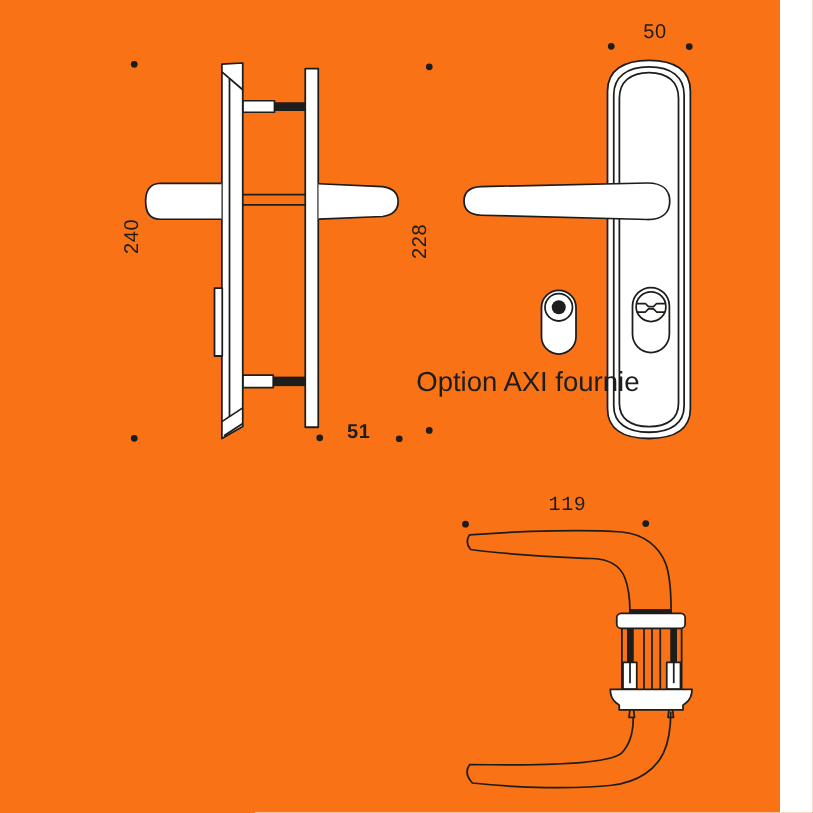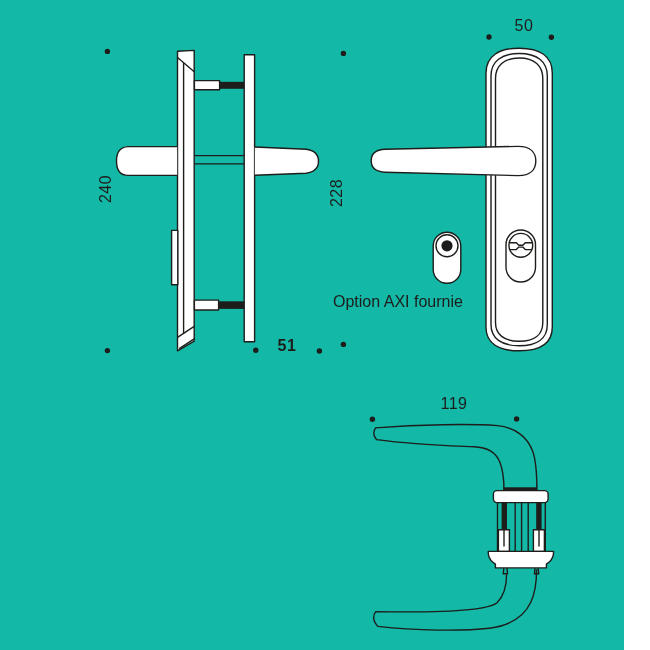--- a/index.html
+++ b/index.html
@@ -1,27 +1,27 @@
 <!DOCTYPE html>
 <html><head>
 <meta charset="utf-8">
 <style>
   html,body{margin:0;padding:0;background:#fff;}
   #stage{
-    position:relative;width:624px;height:650px;background:#14b8a6;
+    position:relative;width:624px;height:650px;background:#f97316;
     font-family:"Liberation Sans", sans-serif;color:#1d1d1b;overflow:hidden;
   }
   #drawing-svg{position:absolute;left:0;top:0;}
   .dim-label{
     position:absolute;font-size:16px;letter-spacing:0.5px;color:#1d1d1b;
     transform:translate(-50%,-50%);white-space:nowrap;
   }
   .dim-label.rot{transform:translate(-50%,-50%) rotate(-90deg);}
   .note-label{
-    position:absolute;font-size:16px;color:#1d1d1b;white-space:nowrap;
+    position:absolute;font-size:22px;color:#1d1d1b;white-space:nowrap;
   }
   svg *{vector-effect:none;}
   .ln{fill:none;stroke:#1d1d1b;stroke-width:1.4;stroke-linejoin:round;}
   .ln-w{fill:#ffffff;stroke:#1d1d1b;stroke-width:1.4;stroke-linejoin:round;}
   .blk{fill:#1d1d1b;stroke:none;}
 </style>
 </head>
 <body>
 
 <div id="stage">
@@ -146,16 +146,16 @@
   </svg>
 
   <div class="dim-label" style="left:524px;top:26px;">50</div>
 
   <div class="dim-label rot" style="left:106px;top:189px;">240</div>
 
   <div class="dim-label rot" style="left:336.5px;top:193px;">228</div>
 
   <div class="dim-label" style="left:287px;top:345.5px;font-weight:bold;">51</div>
 
-  <div class="dim-label" style="left:454px;top:403.5px;">119</div>
+  <div class="dim-label" style="left:454px;top:403.5px;font-family:Liberation Mono, monospace;">119</div>
 
   <div class="note-label" style="left:333px;top:293px;">Option AXI fournie</div>
 </div>
 
 </body></html>

